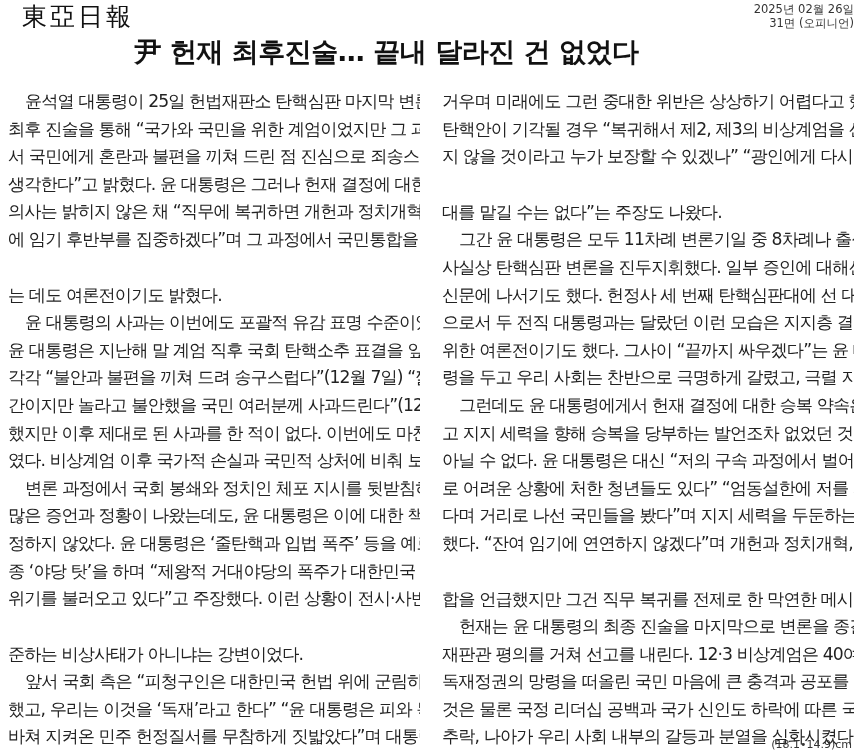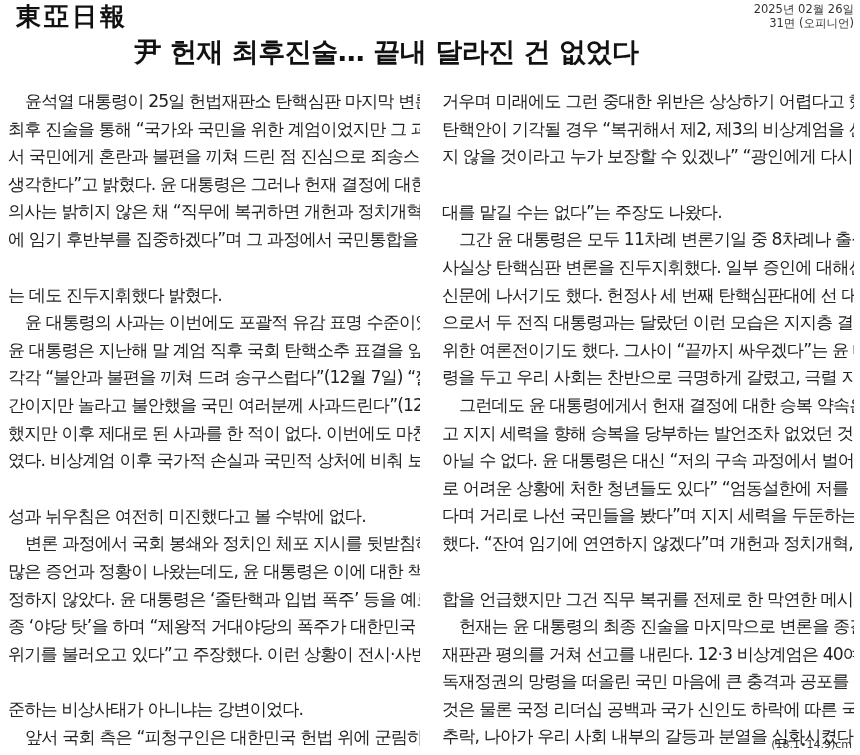--- a/index.html
+++ b/index.html
@@ -1,19 +1,19 @@
 <!DOCTYPE html>
 <html><head>
 <meta charset="utf-8">
 <style>
   html, body { margin:0; padding:0; background:#ffffff; }
   body { width:860px; height:755px; position:relative; overflow:hidden;
          font-family:"DejaVu Sans", sans-serif; color:#1a1a1a; }
-  .masthead { position:absolute; left:16px; top:2px; font-family:"DejaVu Serif", serif;
-              font-size:25px; font-weight:bold; letter-spacing:3px; color:#111; line-height:30px; }
+  .masthead { position:absolute; left:22px; top:2px; font-family:"DejaVu Serif", serif;
+              font-size:25px; font-weight:normal; letter-spacing:3px; color:#111; line-height:30px; }
   .meta { position:absolute; right:6px; top:2px; text-align:right; font-size:11.5px;
           line-height:14px; color:#333; }
   .headline { position:absolute; left:0; width:773px; top:34px; text-align:center;
               font-size:27px; font-weight:bold; color:#111; letter-spacing:-0.5px; line-height:36px; }
   .col { position:absolute; top:88px; width:412px; font-size:17.2px; line-height:27.6px;
          letter-spacing:-0.9px; text-align:justify; color:#222; }
   .col.left { left:8px; }
   .col.right { left:442px; }
   .line { display:block; white-space:nowrap; overflow:hidden; height:27.6px;
           text-align-last:justify; text-align:justify; }
@@ -33,28 +33,27 @@
 
 <div class="headline">尹 헌재 최후진술… 끝내 달라진 건 없었다</div>
 
 <div class="col left" id="col-left">
     <span class="line indent">윤석열 대통령이 25일 헌법재판소 탄핵심판 마지막 변론에서</span>
     <span class="line">최후 진술을 통해 “국가와 국민을 위한 계엄이었지만 그 과정에</span>
     <span class="line">서 국민에게 혼란과 불편을 끼쳐 드린 점 진심으로 죄송스럽게</span>
     <span class="line">생각한다”고 밝혔다. 윤 대통령은 그러나 헌재 결정에 대한 승복</span>
     <span class="line">의사는 밝히지 않은 채 “직무에 복귀하면 개헌과 정치개혁 추진</span>
     <span class="line">에 임기 후반부를 집중하겠다”며 그 과정에서 국민통합을 이루</span>
-    <span class="line last">는 데도 진두지휘했다 밝혔다.</span>
+    <span class="line last">는 데도 여론전이기도 밝혔다.</span>
     <span class="line indent">윤 대통령의 사과는 이번에도 포괄적 유감 표명 수준이었다.</span>
     <span class="line">윤 대통령은 지난해 말 계엄 직후 국회 탄핵소추 표결을 앞두고</span>
     <span class="line">각각 “불안과 불편을 끼쳐 드려 송구스럽다”(12월 7일) “짧은 시</span>
     <span class="line">간이지만 놀라고 불안했을 국민 여러분께 사과드린다”(12일)고</span>
     <span class="line">했지만 이후 제대로 된 사과를 한 적이 없다. 이번에도 마찬가지</span>
     <span class="line">였다. 비상계엄 이후 국가적 손실과 국민적 상처에 비춰 보면 자</span>
-    <span class="line last">성과 뉘우침은 여전히 미진했다고 볼 수밖에 없다.</span>
     <span class="line indent">변론 과정에서 국회 봉쇄와 정치인 체포 지시를 뒷받침하는</span>
     <span class="line">많은 증언과 정황이 나왔는데도, 윤 대통령은 이에 대한 책임을 인</span>
     <span class="line">정하지 않았다. 윤 대통령은 ‘줄탄핵과 입법 폭주’ 등을 예로 들어 시</span>
     <span class="line">종 ‘야당 탓’을 하며 “제왕적 거대야당의 폭주가 대한민국 존립의</span>
     <span class="line">위기를 불러오고 있다”고 주장했다. 이런 상황이 전시·사변에</span>
     <span class="line last">준하는 비상사태가 아니냐는 강변이었다.</span>
     <span class="line indent">앞서 국회 측은 “피청구인은 대한민국 헌법 위에 군림하고자</span>
     <span class="line">했고, 우리는 이것을 ‘독재’라고 한다” “윤 대통령은 피와 목숨을</span>
     <span class="line">바쳐 지켜온 민주 헌정질서를 무참하게 짓밟았다”며 대통령 파</span>
     <span class="line">면이 국민, 헌법, 역사의 명령이라고 주장했다. 특히 헌법과 법률</span>

